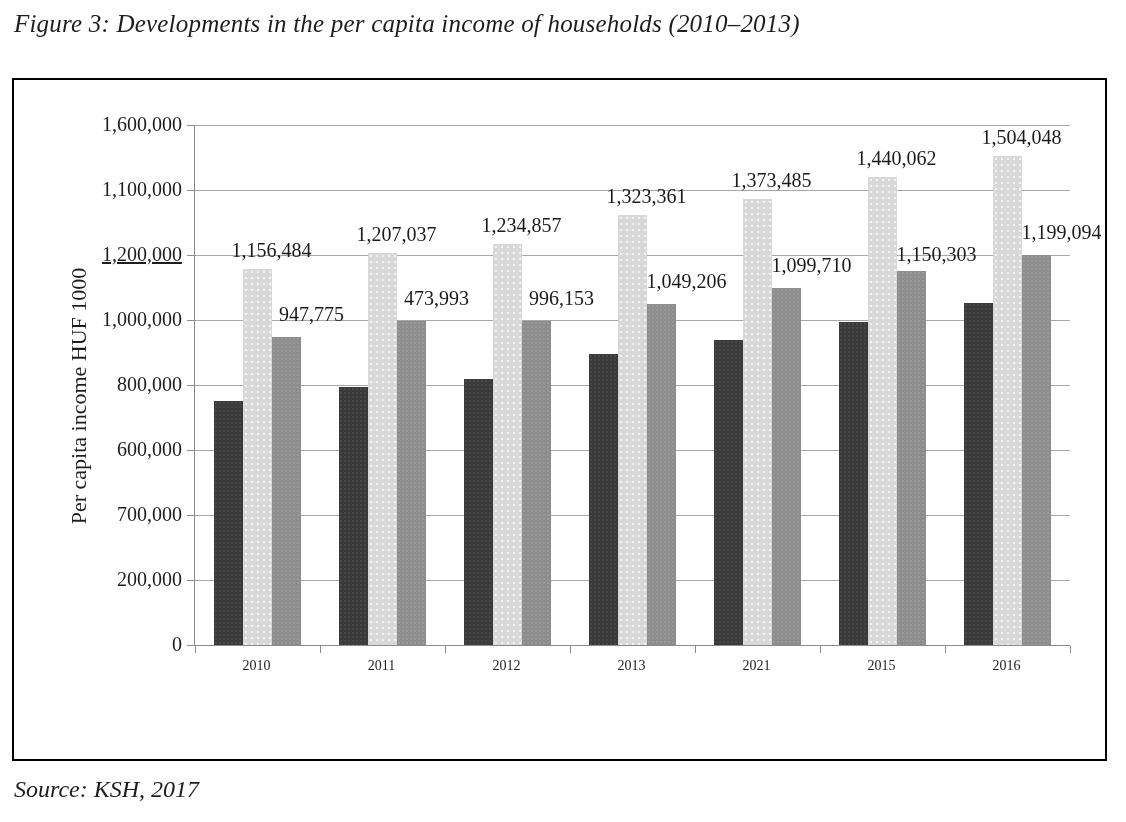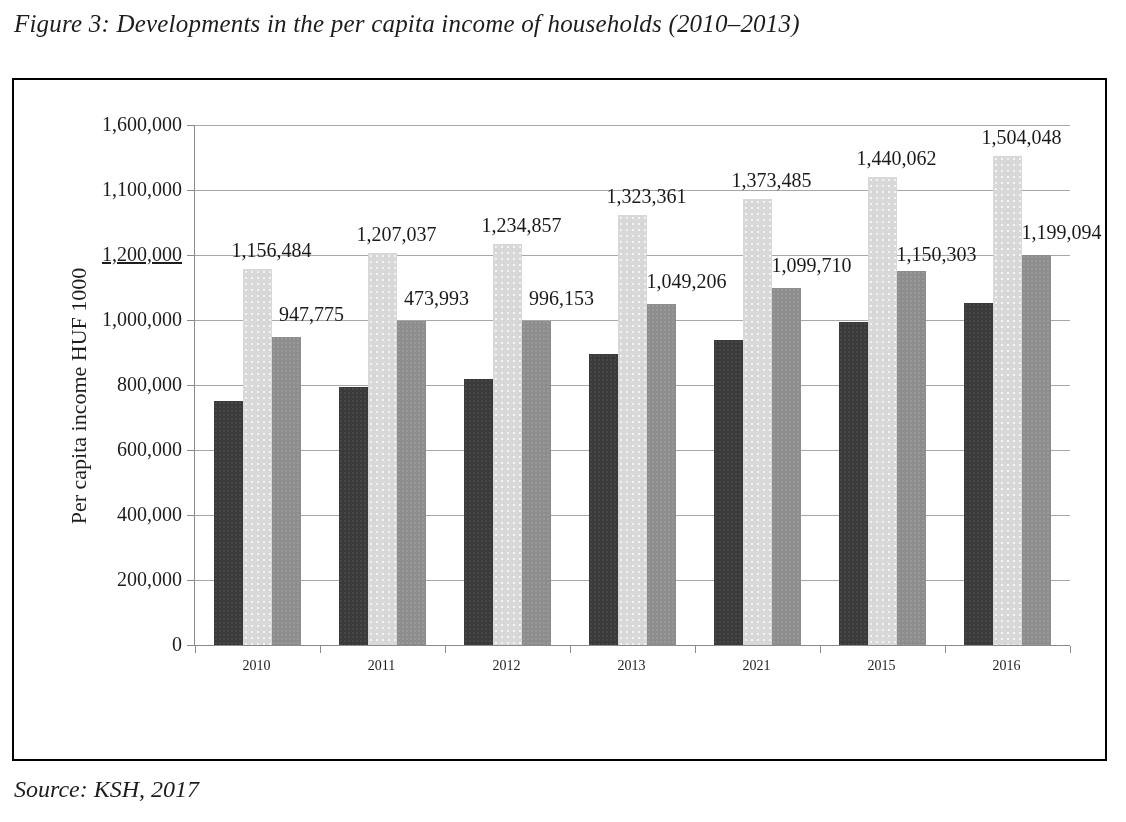--- a/index.html
+++ b/index.html
@@ -165,21 +165,21 @@
 
     <div class="plot-area" id="plot-area">
 
     <div class="y-tick" style="top: 520px;"></div>
         <div class="y-tick-label" style="top: 520px;">0</div>
         <div class="gridline" style="top: 455px;"></div>
         <div class="y-tick" style="top: 455px;"></div>
         <div class="y-tick-label" style="top: 455px;">200,000</div>
         <div class="gridline" style="top: 390px;"></div>
         <div class="y-tick" style="top: 390px;"></div>
-        <div class="y-tick-label" style="top: 390px;">400,000</div>
+        <div class="y-tick-label" style="top: 390px;">700,000</div>
         <div class="gridline" style="top: 325px;"></div>
         <div class="y-tick" style="top: 325px;"></div>
         <div class="y-tick-label" style="top: 325px;">600,000</div>
         <div class="gridline" style="top: 260px;"></div>
         <div class="y-tick" style="top: 260px;"></div>
         <div class="y-tick-label" style="top: 260px;">800,000</div>
         <div class="gridline" style="top: 195px;"></div>
         <div class="y-tick" style="top: 195px;"></div>
         <div class="y-tick-label" style="top: 195px;">1,000,000</div>
         <div class="gridline" style="top: 130px;"></div>

